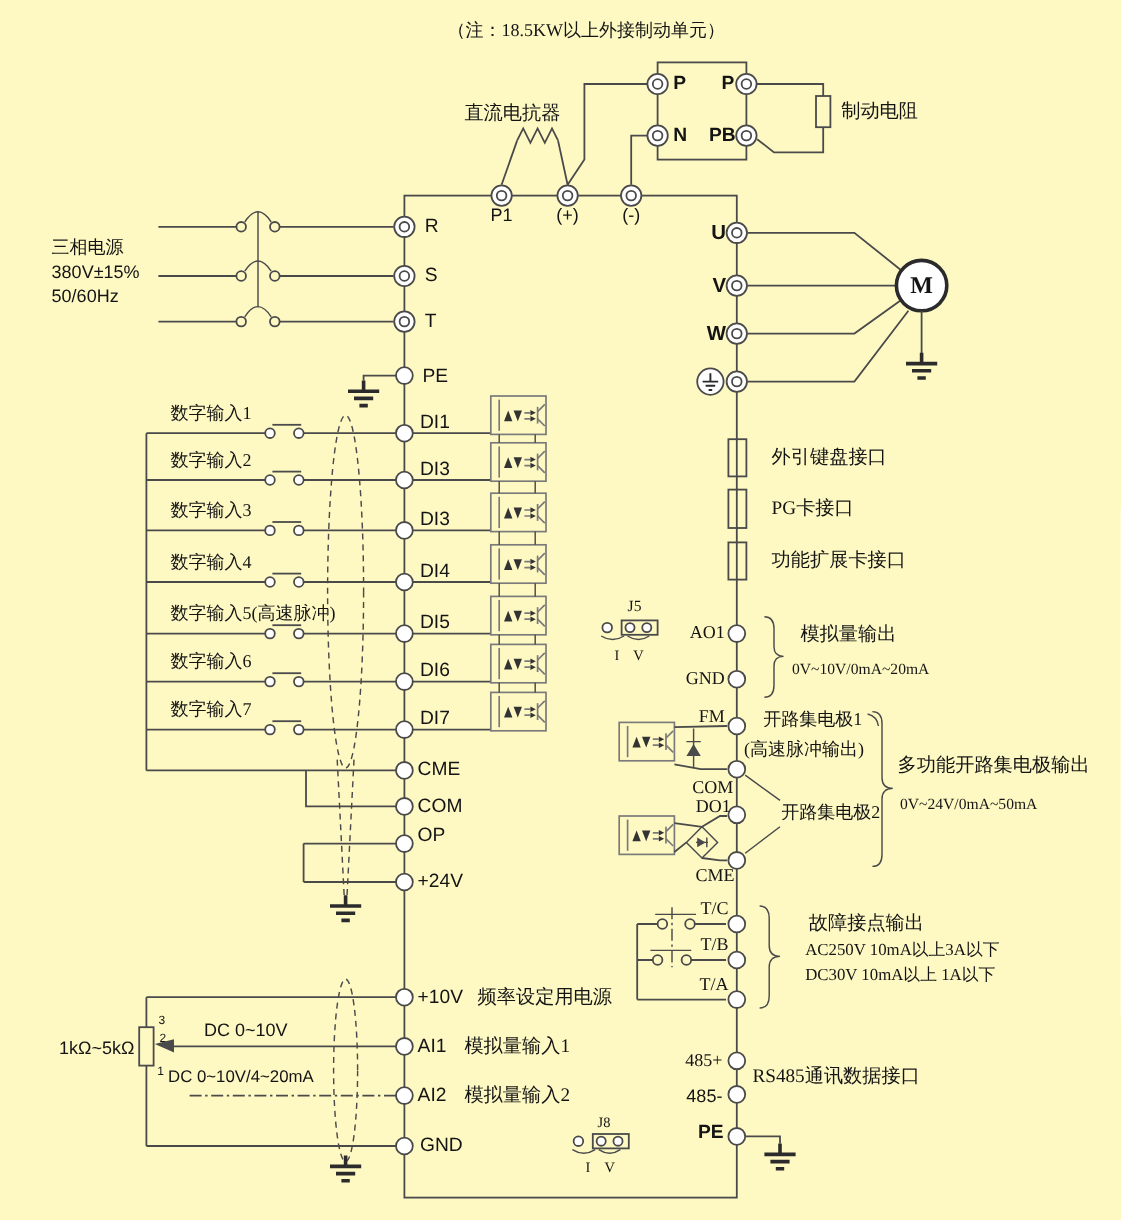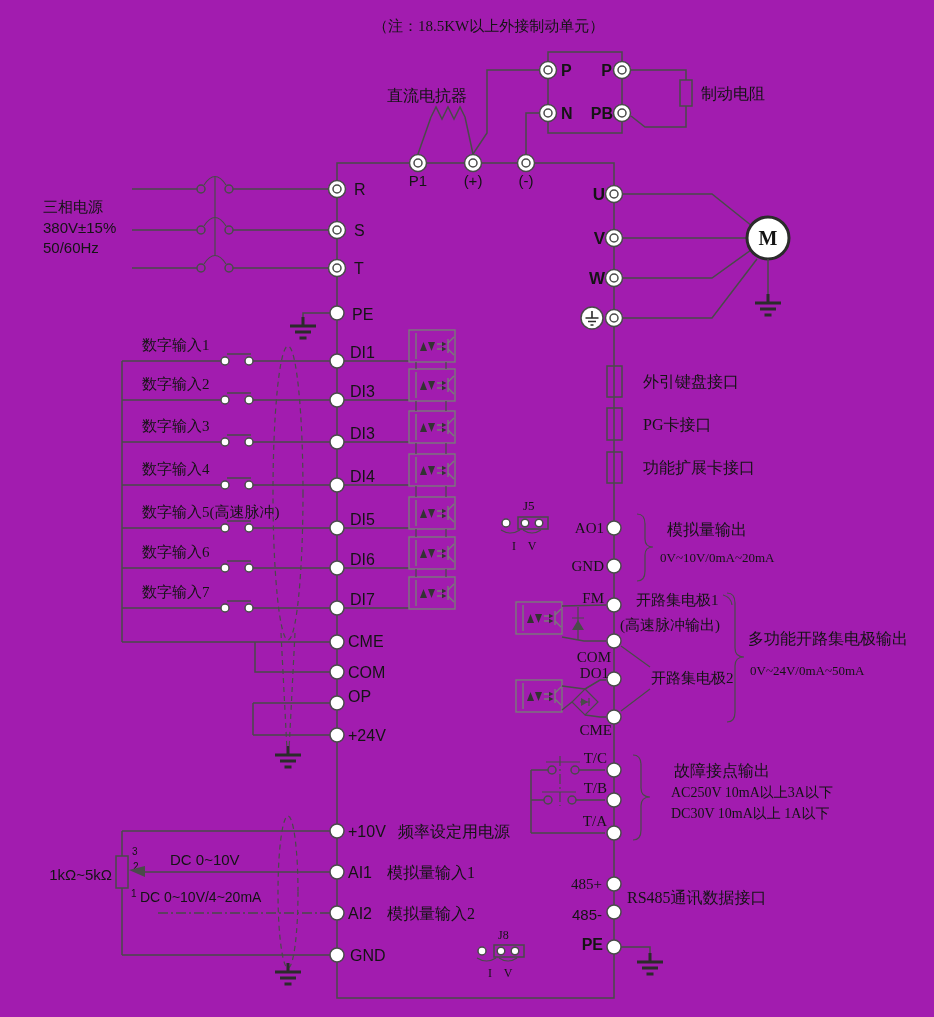--- a/index.html
+++ b/index.html
@@ -1,17 +1,17 @@
 <!DOCTYPE html>
 <html><head>
 <meta charset="utf-8">
 <title>wiring-diagram</title>
 <style>
   html,body{margin:0;padding:0;background:#ffffff;}
-  .stage{width:934px;height:1017px;position:relative;background:#a21caf;}
+  .stage{width:934px;height:1017px;position:relative;background:#fef9c3;}
   svg{display:block;}
   svg *{stroke-linecap:butt;stroke-linejoin:miter;}
   .w{stroke:#4a4a4a;fill:none;stroke-width:1.5;}
   .w2{stroke:#4a4a4a;fill:none;stroke-width:1.2;}
   .fillwire{fill:#4a4a4a;stroke:none;}
   .dash{stroke-dasharray:5 4;}
   .dashdot{stroke-dasharray:10 3 2 3;}
   text{fill:#141414;stroke:none;font-family:"Liberation Serif",serif;dominant-baseline:central;}
   .sans{font-family:"Liberation Sans",sans-serif;}
   .b{font-weight:bold;}

